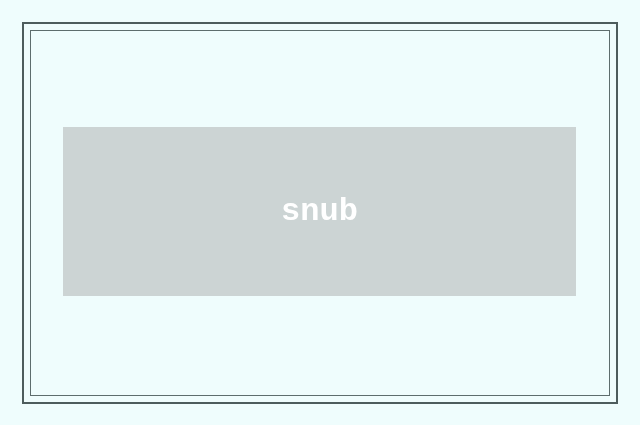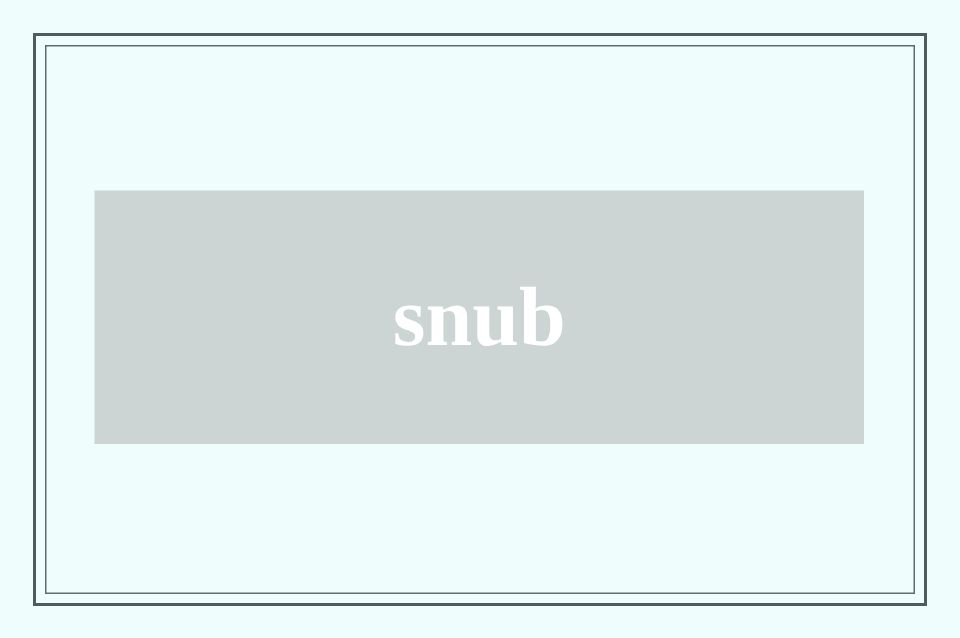--- a/index.html
+++ b/index.html
@@ -56,22 +56,22 @@
     width: 513px;
     height: 169px;
     background: #ccd4d4;
     display: flex;
     align-items: center;
     justify-content: center;
   }
 
   .placeholder-label {
     color: #ffffff;
-    font-family: Liberation Serif, serif;
-    font-size: 56px;
+    font-family: Liberation Mono, monospace;
+    font-size: 32px;
     font-weight: 700;
     line-height: 1;
     letter-spacing: 0px;
     white-space: nowrap;
     user-select: none;
   }
 </style>
 </head>
 <body>
 

